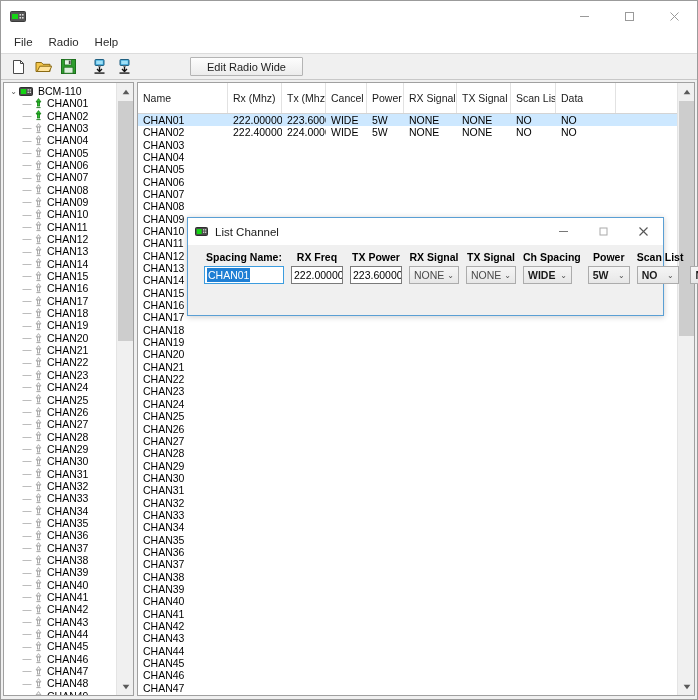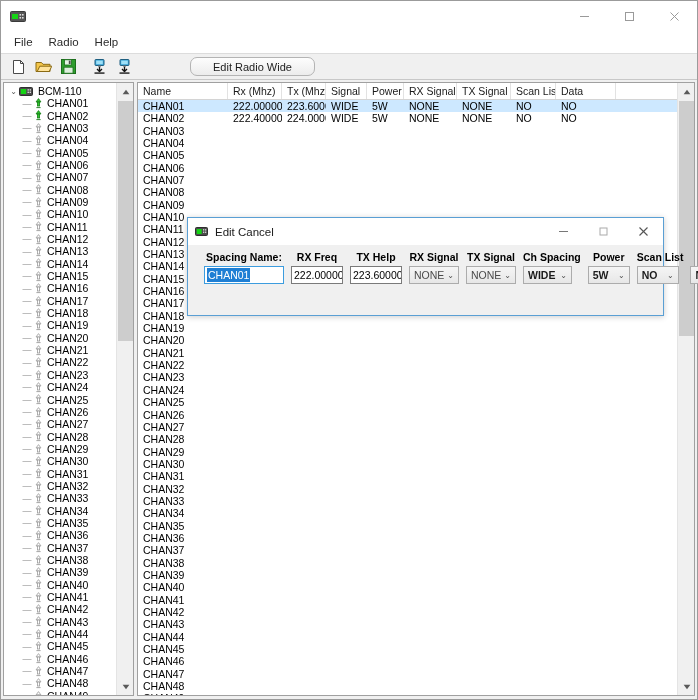--- a/index.html
+++ b/index.html
@@ -72,26 +72,26 @@
   .tb-btn {
     width: 23px; height: 23px;
     display: flex; align-items: center; justify-content: center;
     margin-right: 2px;
   }
   .tb-sep { width: 6px; }
   .tb-spacer { width: 46px; }
   .edit-radio-wide {
     height: 19px;
     margin-left: 6px;
-    padding: 0 22px;
+    padding: 0 16px;
     font-size: 11px; color: #1d1d1d;
     background: linear-gradient(#fdfdfd,#ececec);
     border: 1px solid #b4b4b4;
     display: flex; align-items: center;
-    border-radius: 7px;
+    border-radius: 1px;
   }
 
   
   .body-split {
     flex: 1; display: flex;
     background: #f0f0f0;
     padding: 2px 2px 3px 2px;
     min-height: 0;
   }
 
@@ -154,21 +154,21 @@
     background: #ffffff;
     border: 1px solid #a0a0a0;
     position: relative;
     overflow: hidden;
   }
   .list-inner {
     position: absolute; left:0; top:0; right: 17px; bottom: 0;
     overflow: hidden;
   }
   .lv-header {
-    height: 17px;
+    height: 31px;
     background: #ffffff;
     border-bottom: 1px solid #d4d4d4;
     display: flex;
     font-size: 10.5px; color: #1a1a1a;
   }
   .lv-header .hcell {
     border-right: 1px solid #e2e2e2;
     padding-left: 5px;
     display: flex; align-items: center;
     white-space: nowrap; overflow: hidden;
@@ -933,21 +933,21 @@
         </div>
       </div>
     </div>
 
     <div class="list-pane">
       <div class="list-inner">
         <div class="lv-header" id="lv-header">
             <div class="hcell" style="width: 90px;">Name</div>
             <div class="hcell" style="width: 54px;">Rx (Mhz)</div>
             <div class="hcell" style="width: 44px;">Tx (Mhz)</div>
-            <div class="hcell" style="width: 41px;">Signal</div>
+            <div class="hcell" style="width: 41px;">Cancel</div>
             <div class="hcell" style="width: 37px;">Power</div>
             <div class="hcell" style="width: 53px;">RX Signal</div>
             <div class="hcell" style="width: 54px;">TX Signal</div>
             <div class="hcell" style="width: 45px;">Scan List</div>
             <div class="hcell" style="width: 60px;">Data</div>
           </div>
         <div class="lv-rows" id="lv-rows">
             <div class="lv-row selected">
               <div class="cell" style="width: 90px;">CHAN01</div>
               <div class="cell" style="width: 54px;">222.000000</div>
@@ -1510,21 +1510,21 @@
       <div class="dlg-title-icon">
         <svg width="13" height="9" viewBox="0 0 13 9">
           <rect x="0.5" y="0.5" width="12" height="8" rx="1" fill="#4b4b4b" stroke="#2f2f2f"></rect>
           <rect x="1.7" y="2" width="5" height="5" fill="#15d415"></rect>
           <rect x="8" y="2.2" width="1.3" height="1.3" fill="#dcdcdc"></rect>
           <rect x="10" y="2.2" width="1.3" height="1.3" fill="#dcdcdc"></rect>
           <rect x="8" y="4.6" width="1.3" height="1.3" fill="#dcdcdc"></rect>
           <rect x="10" y="4.6" width="1.3" height="1.3" fill="#dcdcdc"></rect>
         </svg>
       </div>
-      <div class="dlg-title-text">Edit Cancel</div>
+      <div class="dlg-title-text">List Channel</div>
       <div class="dlg-win-controls">
         <div class="dlg-win-btn">
           <svg width="11" height="11" viewBox="0 0 11 11">
               <line x1="1" y1="5.5" x2="10" y2="5.5" stroke="#777" stroke-width="1"></line>
             </svg>
         </div>
         <div class="dlg-win-btn">
           <svg width="11" height="11" viewBox="0 0 11 11">
               <rect x="2" y="2" width="7" height="7" fill="none" stroke="#aaa" stroke-width="1"></rect>
             </svg>
@@ -1543,21 +1543,21 @@
             <div class="field-label">Spacing Name:</div>
             <div class="txt-input focused" style="width: 80px;">
               <span class="sel-text">CHAN01</span>
             </div>
           </div>
           <div class="field-group">
             <div class="field-label">RX Freq</div>
             <div class="txt-input" style="width: 52px;">222.000000</div>
           </div>
           <div class="field-group">
-            <div class="field-label">TX Help</div>
+            <div class="field-label">TX Power</div>
             <div class="txt-input" style="width: 52px;">223.600000</div>
           </div>
           <div class="field-group">
             <div class="field-label">RX Signal</div>
             <div class="combo" style="width: 50px;">
               <span class="cb-val muted">NONE</span>
               <span class="cb-arrow">⌄</span>
             </div>
           </div>
           <div class="field-group">

